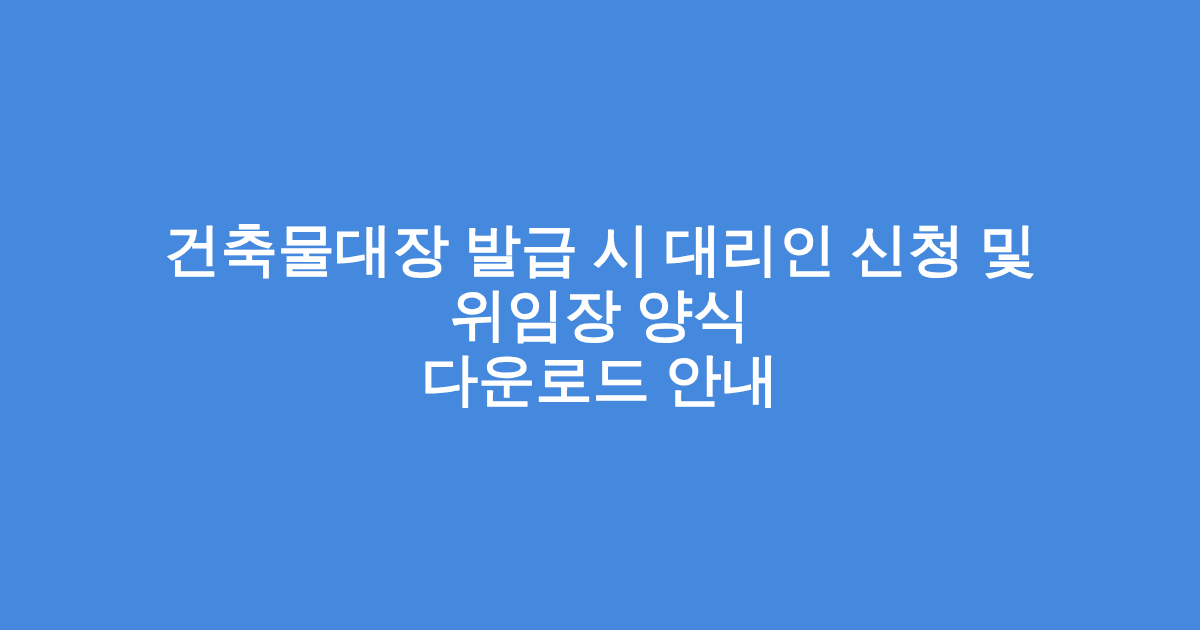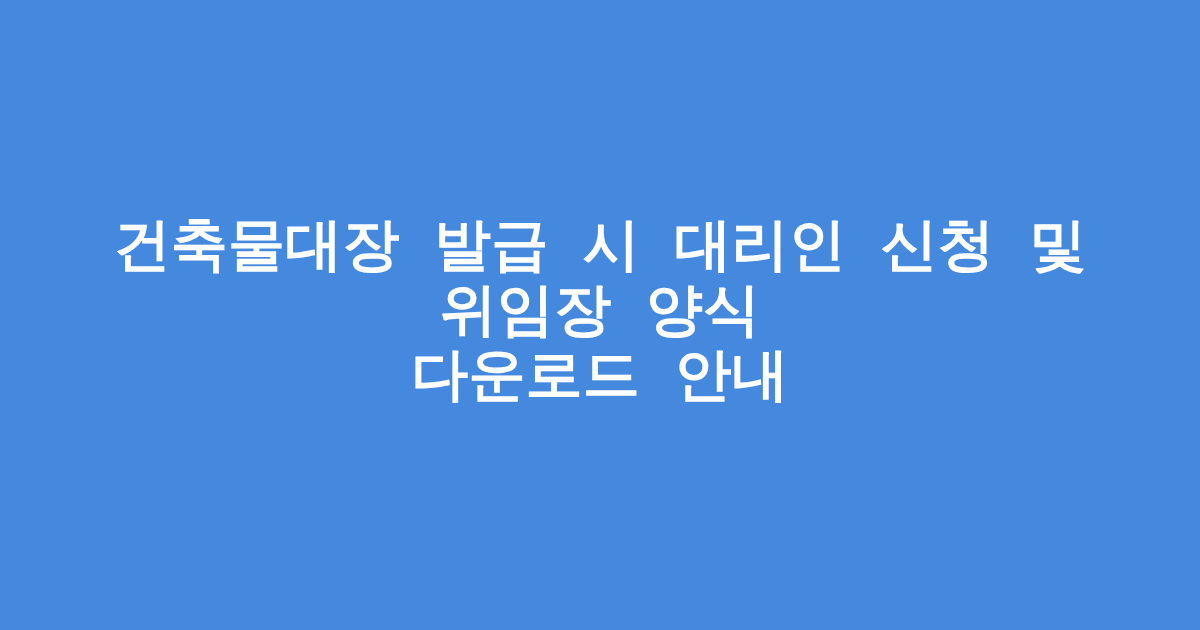--- a/index.html
+++ b/index.html
@@ -30,21 +30,21 @@
     width: 1040px;
     display: flex;
     align-items: center;
     justify-content: center;
     text-align: center;
   }
 
   .headline {
     margin: 13px;
     padding: 0;
-    font-family: Liberation Mono, monospace;
+    font-family: Liberation Serif, serif;
     font-weight: 700;
     font-size: 57px;
     line-height: 65px;
     letter-spacing: 0.2px;
     color: #ffffff;
     text-align: center;
     word-break: keep-all;
     white-space: pre-wrap;
     text-rendering: geometricPrecision;
   }

